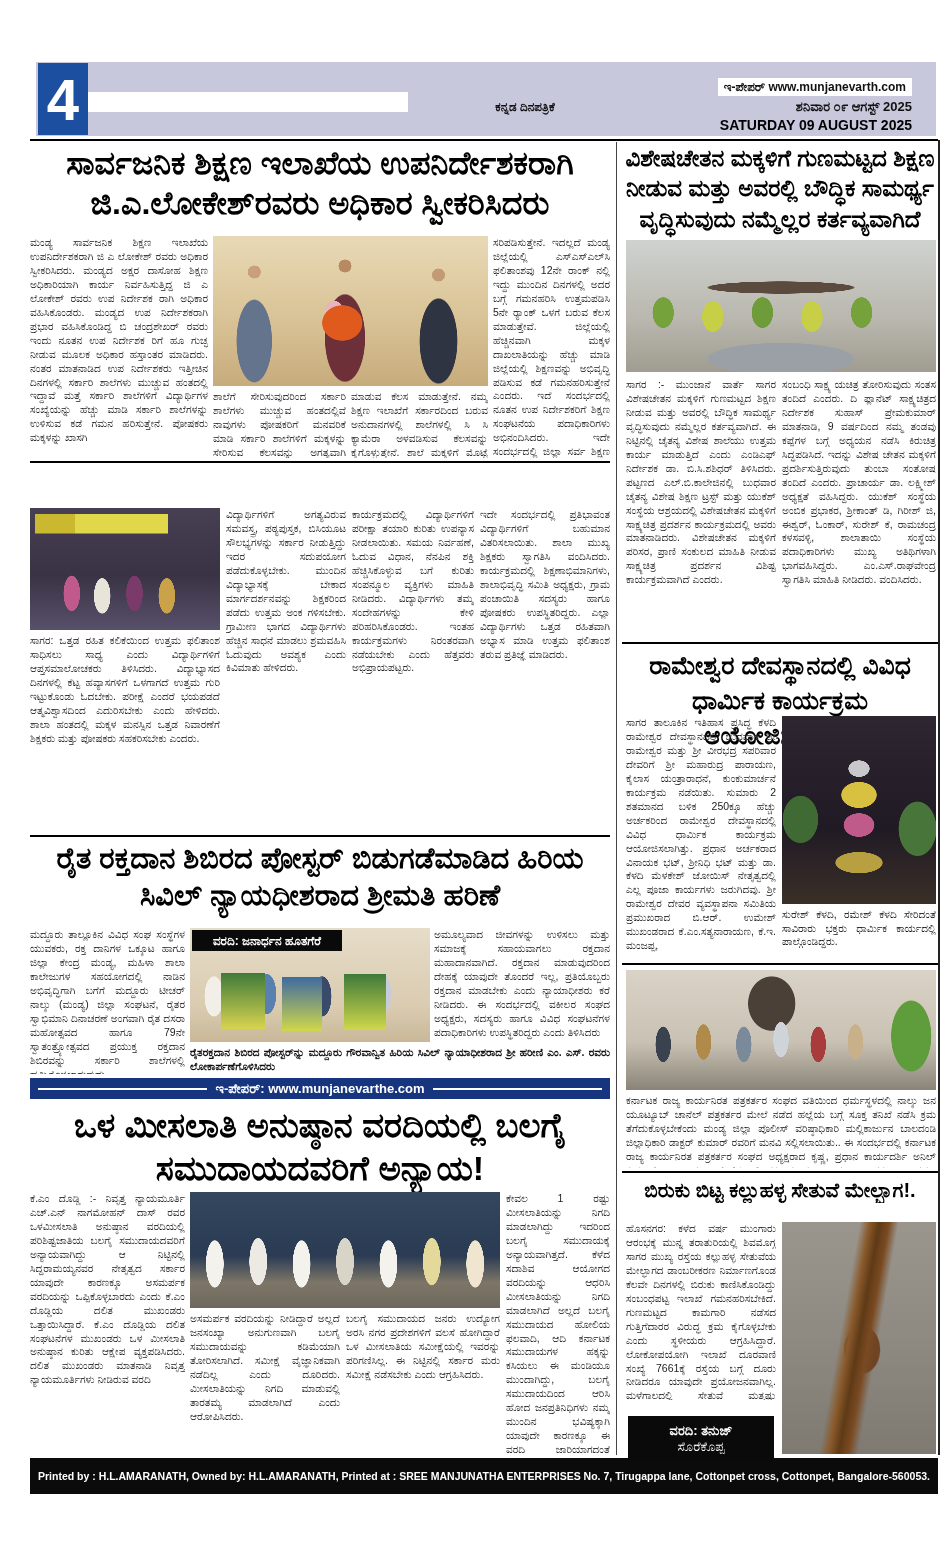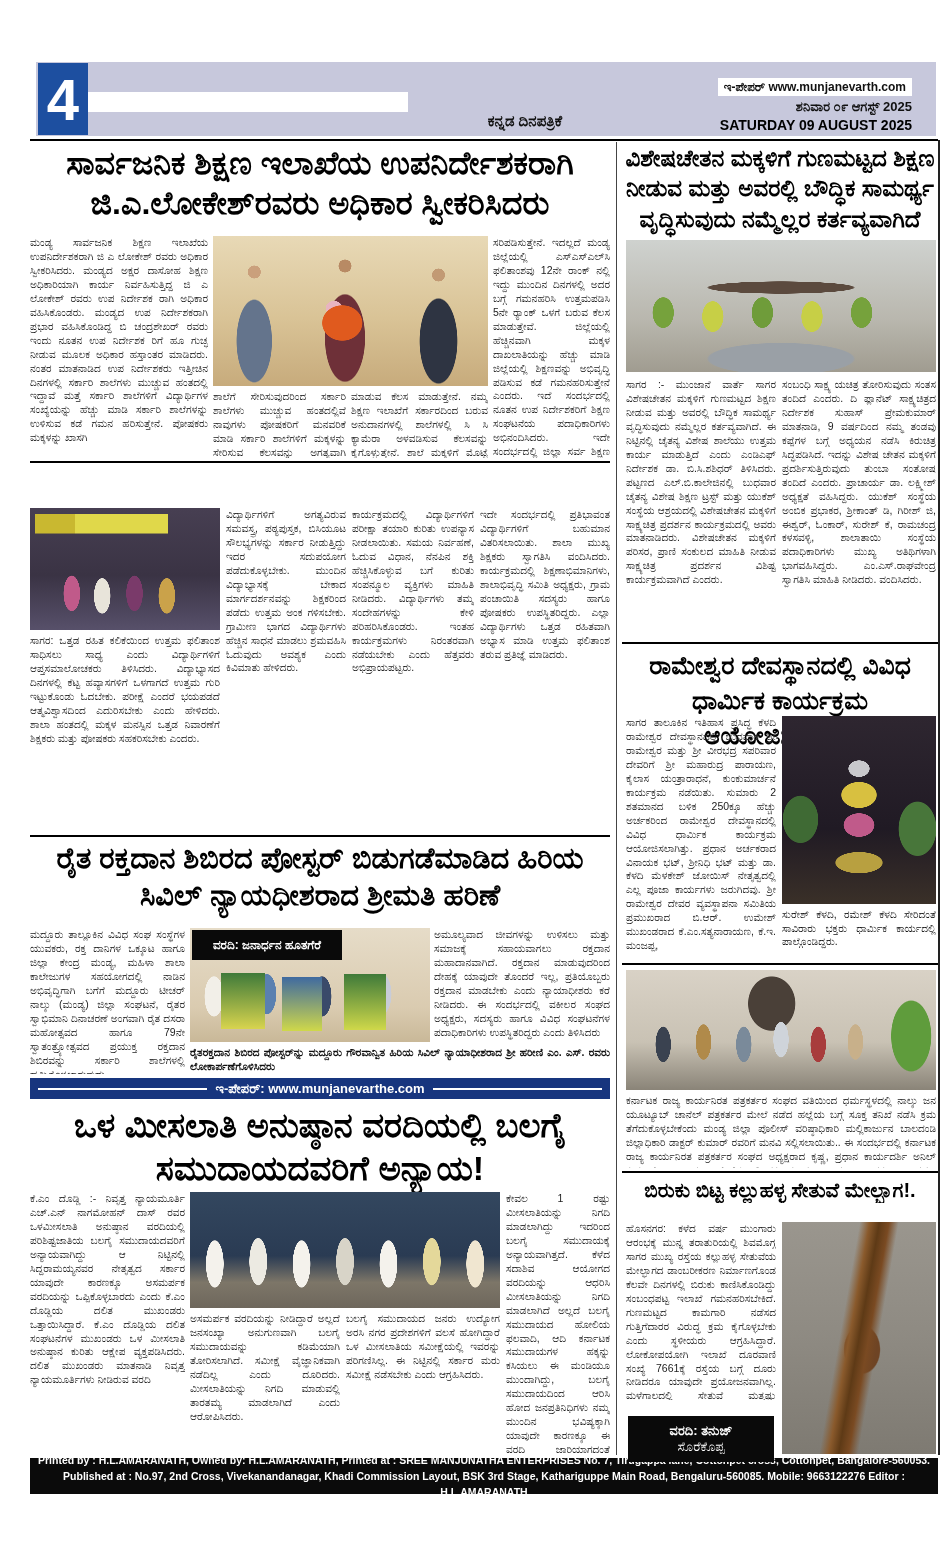--- a/index.html
+++ b/index.html
@@ -7,22 +7,22 @@
         font-family:"Liberation Sans","DejaVu Sans",sans-serif;color:#1a1a1a;}
   
   .band{position:absolute;left:36px;top:62px;width:900px;height:74px;background:#c7c8dc;}
   .band-stripe{position:absolute;left:88px;top:92px;width:320px;height:20px;background:#ffffff;}
   .pagenum{position:absolute;left:38px;top:63px;width:50px;height:72px;background:#1d4fa0;
            color:#fff;font-size:58px;font-weight:700;display:flex;align-items:center;justify-content:center;}
   .masthead{position:absolute;left:385px;top:64px;width:280px;text-align:center;font-weight:700;
             font-size:37px;line-height:1.1;letter-spacing:0;white-space:nowrap;}
   .masthead .red{color:#d71f1f;}
   .masthead .blk{color:#0a0a0a;}
-  .mast-sub{position:absolute;left:385px;top:112px;width:280px;text-align:center;
-            font-size:15px;font-weight:700;color:#111;}
+  .mast-sub{position:absolute;left:385px;top:100px;width:280px;text-align:center;
+            font-size:12px;font-weight:700;color:#111;}
   .hdr-right{position:absolute;left:640px;top:64px;width:272px;text-align:right;margin-top:13px;}
   .epaper-box{background:#fff;display:inline-block;padding:2px 6px;font-size:12px;font-weight:700;color:#111;}
   .date-kn{margin-top:3px;font-size:13px;font-weight:700;color:#111;}
   .date-en{margin-top:2px;font-size:14px;font-weight:700;color:#000;}
   .toprule{position:absolute;left:30px;top:139px;width:908px;height:2px;background:#000;}
   .vdiv{position:absolute;left:616px;top:142px;width:1px;height:1313px;background:#444;}
   .redge{position:absolute;left:938px;top:140px;width:2px;height:1315px;background:#222;}
   
   .hl{position:absolute;text-align:center;font-weight:700;color:#000;line-height:1.26;}
   .col{position:absolute;font-size:10.5px;line-height:1.33;text-align:justify;overflow:hidden;color:#222;}
@@ -135,21 +135,21 @@
 
   <div class="photo photo-b" style="left:30px;top:508px;width:190px;height:122px;"></div>
   <div class="col" style="left:30px;top:634px;width:190px;height:198px;">ಸಾಗರ: ಒತ್ತಡ ರಹಿತ ಕಲಿಕೆಯಿಂದ ಉತ್ತಮ ಫಲಿತಾಂಶ ಸಾಧಿಸಲು ಸಾಧ್ಯ ಎಂದು ವಿದ್ಯಾರ್ಥಿಗಳಿಗೆ ಆಪ್ತಸಮಾಲೋಚಕರು ತಿಳಿಸಿದರು. ವಿದ್ಯಾಭ್ಯಾಸದ ದಿನಗಳಲ್ಲಿ ಕೆಟ್ಟ ಹವ್ಯಾಸಗಳಿಗೆ ಒಳಗಾಗದೆ ಉತ್ತಮ ಗುರಿ ಇಟ್ಟುಕೊಂಡು ಓದಬೇಕು. ಪರೀಕ್ಷೆ ಎಂದರೆ ಭಯಪಡದೆ ಆತ್ಮವಿಶ್ವಾಸದಿಂದ ಎದುರಿಸಬೇಕು ಎಂದು ಹೇಳಿದರು. ಶಾಲಾ ಹಂತದಲ್ಲಿ ಮಕ್ಕಳ ಮನಸ್ಸಿನ ಒತ್ತಡ ನಿವಾರಣೆಗೆ ಶಿಕ್ಷಕರು ಮತ್ತು ಪೋಷಕರು ಸಹಕರಿಸಬೇಕು ಎಂದರು.</div>
   <div class="col" style="left:226px;top:508px;width:120px;height:324px;">ವಿದ್ಯಾರ್ಥಿಗಳಿಗೆ ಅಗತ್ಯವಿರುವ ಸಮವಸ್ತ್ರ, ಪಠ್ಯಪುಸ್ತಕ, ಬಿಸಿಯೂಟ ಸೌಲಭ್ಯಗಳನ್ನು ಸರ್ಕಾರ ನೀಡುತ್ತಿದ್ದು ಇದರ ಸದುಪಯೋಗ ಪಡೆದುಕೊಳ್ಳಬೇಕು. ಮುಂದಿನ ವಿದ್ಯಾಭ್ಯಾಸಕ್ಕೆ ಬೇಕಾದ ಮಾರ್ಗದರ್ಶನವನ್ನು ಶಿಕ್ಷಕರಿಂದ ಪಡೆದು ಉತ್ತಮ ಅಂಕ ಗಳಿಸಬೇಕು. ಗ್ರಾಮೀಣ ಭಾಗದ ವಿದ್ಯಾರ್ಥಿಗಳು ಹೆಚ್ಚಿನ ಸಾಧನೆ ಮಾಡಲು ಶ್ರಮವಹಿಸಿ ಓದುವುದು ಅವಶ್ಯಕ ಎಂದು ಕಿವಿಮಾತು ಹೇಳಿದರು.</div>
   <div class="col" style="left:352px;top:508px;width:122px;height:324px;">ಕಾರ್ಯಕ್ರಮದಲ್ಲಿ ವಿದ್ಯಾರ್ಥಿಗಳಿಗೆ ಪರೀಕ್ಷಾ ತಯಾರಿ ಕುರಿತು ಉಪನ್ಯಾಸ ನೀಡಲಾಯಿತು. ಸಮಯ ನಿರ್ವಹಣೆ, ಓದುವ ವಿಧಾನ, ನೆನಪಿನ ಶಕ್ತಿ ಹೆಚ್ಚಿಸಿಕೊಳ್ಳುವ ಬಗೆ ಕುರಿತು ಸಂಪನ್ಮೂಲ ವ್ಯಕ್ತಿಗಳು ಮಾಹಿತಿ ನೀಡಿದರು. ವಿದ್ಯಾರ್ಥಿಗಳು ತಮ್ಮ ಸಂದೇಹಗಳನ್ನು ಕೇಳಿ ಪರಿಹರಿಸಿಕೊಂಡರು. ಇಂತಹ ಕಾರ್ಯಕ್ರಮಗಳು ನಿರಂತರವಾಗಿ ನಡೆಯಬೇಕು ಎಂದು ಹೆತ್ತವರು ಅಭಿಪ್ರಾಯಪಟ್ಟರು.</div>
   <div class="col" style="left:480px;top:508px;width:130px;height:324px;">ಇದೇ ಸಂದರ್ಭದಲ್ಲಿ ಪ್ರತಿಭಾವಂತ ವಿದ್ಯಾರ್ಥಿಗಳಿಗೆ ಬಹುಮಾನ ವಿತರಿಸಲಾಯಿತು. ಶಾಲಾ ಮುಖ್ಯ ಶಿಕ್ಷಕರು ಸ್ವಾಗತಿಸಿ ವಂದಿಸಿದರು. ಕಾರ್ಯಕ್ರಮದಲ್ಲಿ ಶಿಕ್ಷಣಾಭಿಮಾನಿಗಳು, ಶಾಲಾಭಿವೃದ್ಧಿ ಸಮಿತಿ ಅಧ್ಯಕ್ಷರು, ಗ್ರಾಮ ಪಂಚಾಯಿತಿ ಸದಸ್ಯರು ಹಾಗೂ ಪೋಷಕರು ಉಪಸ್ಥಿತರಿದ್ದರು. ಎಲ್ಲಾ ವಿದ್ಯಾರ್ಥಿಗಳು ಒತ್ತಡ ರಹಿತವಾಗಿ ಅಭ್ಯಾಸ ಮಾಡಿ ಉತ್ತಮ ಫಲಿತಾಂಶ ತರುವ ಪ್ರತಿಜ್ಞೆ ಮಾಡಿದರು.</div>
   <div class="rule" style="left:30px;top:835px;width:580px;"></div>
 
   <div class="hl" style="left:30px;top:840px;width:580px;font-size:29px;">ರೈತ ರಕ್ತದಾನ ಶಿಬಿರದ ಪೋಸ್ಟರ್ ಬಿಡುಗಡೆಮಾಡಿದ ಹಿರಿಯ ಸಿವಿಲ್ ನ್ಯಾಯಧೀಶರಾದ ಶ್ರೀಮತಿ ಹರಿಣೆ</div>
   <div class="col" style="left:30px;top:928px;width:155px;height:146px;">ಮದ್ದೂರು ತಾಲ್ಲೂಕಿನ ವಿವಿಧ ಸಂಘ ಸಂಸ್ಥೆಗಳ ಯುವಕರು, ರಕ್ತ ದಾನಿಗಳ ಒಕ್ಕೂಟ ಹಾಗೂ ಜಿಲ್ಲಾ ಕೇಂದ್ರ ಮಂಡ್ಯ, ಮಹಿಳಾ ಶಾಲಾ ಕಾಲೇಜುಗಳ ಸಹಯೋಗದಲ್ಲಿ ನಾಡಿನ ಅಭಿವೃದ್ಧಿಗಾಗಿ ಬಗೆಗೆ ಮದ್ದೂರು ಟೀಚರ್ ನಾಲ್ಕು (ಮಂಡ್ಯ) ಜಿಲ್ಲಾ ಸಂಘಟನೆ, ರೈತರ ಸ್ವಾಭಿಮಾನಿ ದಿನಾಚರಣೆ ಅಂಗವಾಗಿ ರೈತ ದಸರಾ ಮಹೋತ್ಸವದ ಹಾಗೂ 79ನೇ ಸ್ವಾತಂತ್ರ್ಯೋತ್ಸವದ ಪ್ರಯುಕ್ತ ರಕ್ತದಾನ ಶಿಬಿರವನ್ನು ಸರ್ಕಾರಿ ಶಾಲೆಗಳಲ್ಲಿ ಹಮ್ಮಿಕೊಳ್ಳಲಾಗುವುದು</div>
-  <div class="bbox" style="left:192px;top:930px;width:150px;height:30px;font-size:12px;font-weight:700;">ವರದಿ: ಜನಾರ್ಧನ ಹೂತಗೆರೆ</div>
+  <div class="bbox" style="left:192px;top:930px;width:150px;height:21px;font-size:12px;font-weight:700;">ವರದಿ: ಜನಾರ್ಧನ ಹೂತಗೆರೆ</div>
   <div class="photo photo-c" style="left:190px;top:928px;width:240px;height:114px;"></div>
   <div class="col" style="left:434px;top:928px;width:176px;height:112px;">ಅಮೂಲ್ಯವಾದ ಜೀವಗಳನ್ನು ಉಳಿಸಲು ಮತ್ತು ಸಮಾಜಕ್ಕೆ ಸಹಾಯವಾಗಲು ರಕ್ತದಾನ ಮಹಾದಾನವಾಗಿದೆ. ರಕ್ತದಾನ ಮಾಡುವುದರಿಂದ ದೇಹಕ್ಕೆ ಯಾವುದೇ ತೊಂದರೆ ಇಲ್ಲ, ಪ್ರತಿಯೊಬ್ಬರು ರಕ್ತದಾನ ಮಾಡಬೇಕು ಎಂದು ನ್ಯಾಯಾಧೀಶರು ಕರೆ ನೀಡಿದರು. ಈ ಸಂದರ್ಭದಲ್ಲಿ ವಕೀಲರ ಸಂಘದ ಅಧ್ಯಕ್ಷರು, ಸದಸ್ಯರು ಹಾಗೂ ವಿವಿಧ ಸಂಘಟನೆಗಳ ಪದಾಧಿಕಾರಿಗಳು ಉಪಸ್ಥಿತರಿದ್ದರು ಎಂದು ತಿಳಿಸಿದರು</div>
   <div class="cap" style="left:190px;top:1046px;width:420px;height:28px;">ರೈತರಕ್ತದಾನ ಶಿಬಿರದ ಪೋಸ್ಟರ್‌ನ್ನು ಮದ್ದೂರು ಗೌರವಾನ್ವಿತ ಹಿರಿಯ ಸಿವಿಲ್ ನ್ಯಾಯಾಧೀಶರಾದ ಶ್ರೀ ಹರೀಣಿ ಎಂ. ಎಸ್. ರವರು ಲೋಕಾರ್ಪಣೆಗೊಳಿಸಿದರು</div>
 
   <div class="strip">
     <span class="sline"></span>
     <span>ಇ-ಪೇಪರ್: www.munjanevarthe.com</span>
     <span class="sline"></span>
   </div>
 
@@ -179,16 +179,15 @@
   <div class="hl" style="left:624px;top:1178px;width:312px;font-size:20px;white-space:nowrap;overflow:hidden;">ಬಿರುಕು ಬಿಟ್ಟ ಕಲ್ಲುಹಳ್ಳ ಸೇತುವೆ ಮೇಲ್ಬಾಗ!.</div>
   <div class="col" style="left:626px;top:1222px;width:150px;height:178px;">ಹೊಸನಗರ: ಕಳೆದ ವರ್ಷ ಮುಂಗಾರು ಆರಂಭಕ್ಕೆ ಮುನ್ನ ತರಾತುರಿಯಲ್ಲಿ ಶಿವಮೊಗ್ಗ ಸಾಗರ ಮುಖ್ಯ ರಸ್ತೆಯ ಕಲ್ಲುಹಳ್ಳ ಸೇತುವೆಯ ಮೇಲ್ಭಾಗದ ಡಾಂಬರೀಕರಣ ನಿರ್ಮಾಣಗೊಂಡ ಕೆಲವೇ ದಿನಗಳಲ್ಲಿ ಬಿರುಕು ಕಾಣಿಸಿಕೊಂಡಿದ್ದು ಸಂಬಂಧಪಟ್ಟ ಇಲಾಖೆ ಗಮನಹರಿಸಬೇಕಿದೆ. ಗುಣಮಟ್ಟದ ಕಾಮಗಾರಿ ನಡೆಸದ ಗುತ್ತಿಗೆದಾರರ ವಿರುದ್ಧ ಕ್ರಮ ಕೈಗೊಳ್ಳಬೇಕು ಎಂದು ಸ್ಥಳೀಯರು ಆಗ್ರಹಿಸಿದ್ದಾರೆ. ಲೋಕೋಪಯೋಗಿ ಇಲಾಖೆ ದೂರವಾಣಿ ಸಂಖ್ಯೆ 7661ಕ್ಕೆ ರಸ್ತೆಯ ಬಗ್ಗೆ ದೂರು ನೀಡಿದರೂ ಯಾವುದೇ ಪ್ರಯೋಜನವಾಗಿಲ್ಲ. ಮಳೆಗಾಲದಲ್ಲಿ ಸೇತುವೆ ಮತ್ತಷ್ಟು ಹಾನಿಗೊಳಗಾಗುವ ಸಾಧ್ಯತೆ ಇದ್ದು ಸಂಬಂಧ ಪಟ್ಟ ಅಧಿಕಾರಿಗಳು ದುರಸ್ತಿ ಕಾರ್ಯ ಮುಂದಾಗುತ್ತಾರ ಕಾದು ನೋಡಬೇಕು.</div>
   <div class="bbox" style="left:628px;top:1404px;width:146px;height:46px;margin-top:12px;">
     <span style="font-size:13px;font-weight:700;">ವರದಿ: ತನುಜ್</span>
     <span style="font-size:13px;">ಸೊರೆಕೊಪ್ಪ</span>
   </div>
   <div class="photo photo-h" style="left:782px;top:1222px;width:154px;height:232px;"></div>
 
   <div class="footer">
     <div>Printed by : H.L.AMARANATH, Owned by: H.L.AMARANATH, Printed at : SREE MANJUNATHA ENTERPRISES No. 7, Tirugappa lane, Cottonpet cross, Cottonpet, Bangalore-560053.</div>
-    <div>Published at : No.97, 2nd Cross, Vivekanandanagar, Khadi Commission Layout, BSK 3rd Stage, Kathariguppe Main Road, Bengaluru-560085. Mobile: 9663122276 Editor : H.L.AMARANATH</div>
   </div>
 
 </div>
 
 </body></html>

